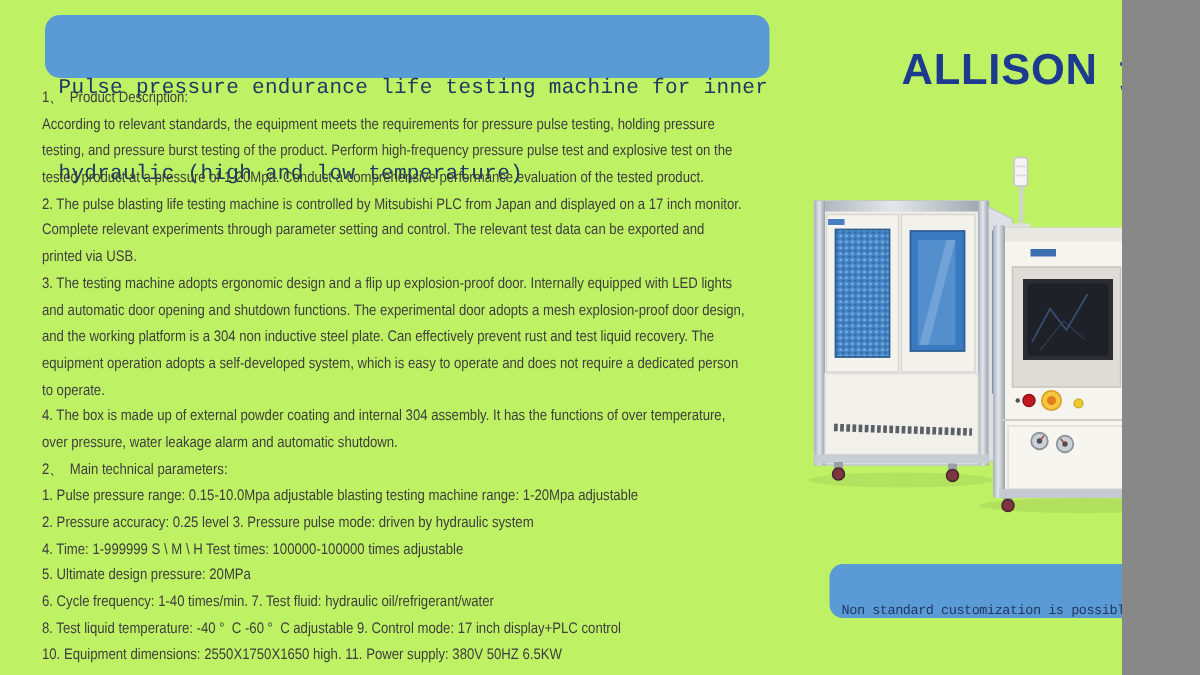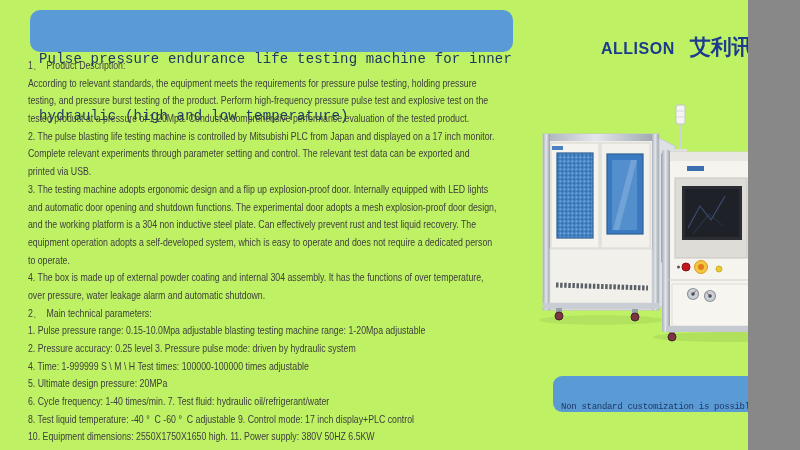--- a/index.html
+++ b/index.html
@@ -14,21 +14,21 @@
     padding:2px 0 0 9px;box-sizing:border-box;
     font-family:"Liberation Mono","DejaVu Sans Mono",monospace;
     font-size:14px;letter-spacing:.2px;line-height:19px;
     color:#1f3864;font-weight:500;white-space:pre;
   }
   
   .brand-logo{
     position:absolute;left:601px;top:31px;width:196px;
     color:#1c3b8f;font-weight:bold;white-space:nowrap;
   }
-  .brand-logo .latin{font-size:16px;letter-spacing:.5px;}
+  .brand-logo .latin{font-size:29px;letter-spacing:.5px;}
   .brand-logo .cn{font-size:21px;margin-left:15px;}
   .brand-logo .reg{font-size:10px;vertical-align:14px;margin-left:1px;font-weight:normal;}
   
   .desc{
     position:absolute;left:28px;top:57px;width:600px;
     transform:scaleX(.86);transform-origin:left top;
     color:#3e3e3e;font-size:10.2px;line-height:17.7px;
   }
   .desc-line{white-space:pre;height:17.7px;}
   

